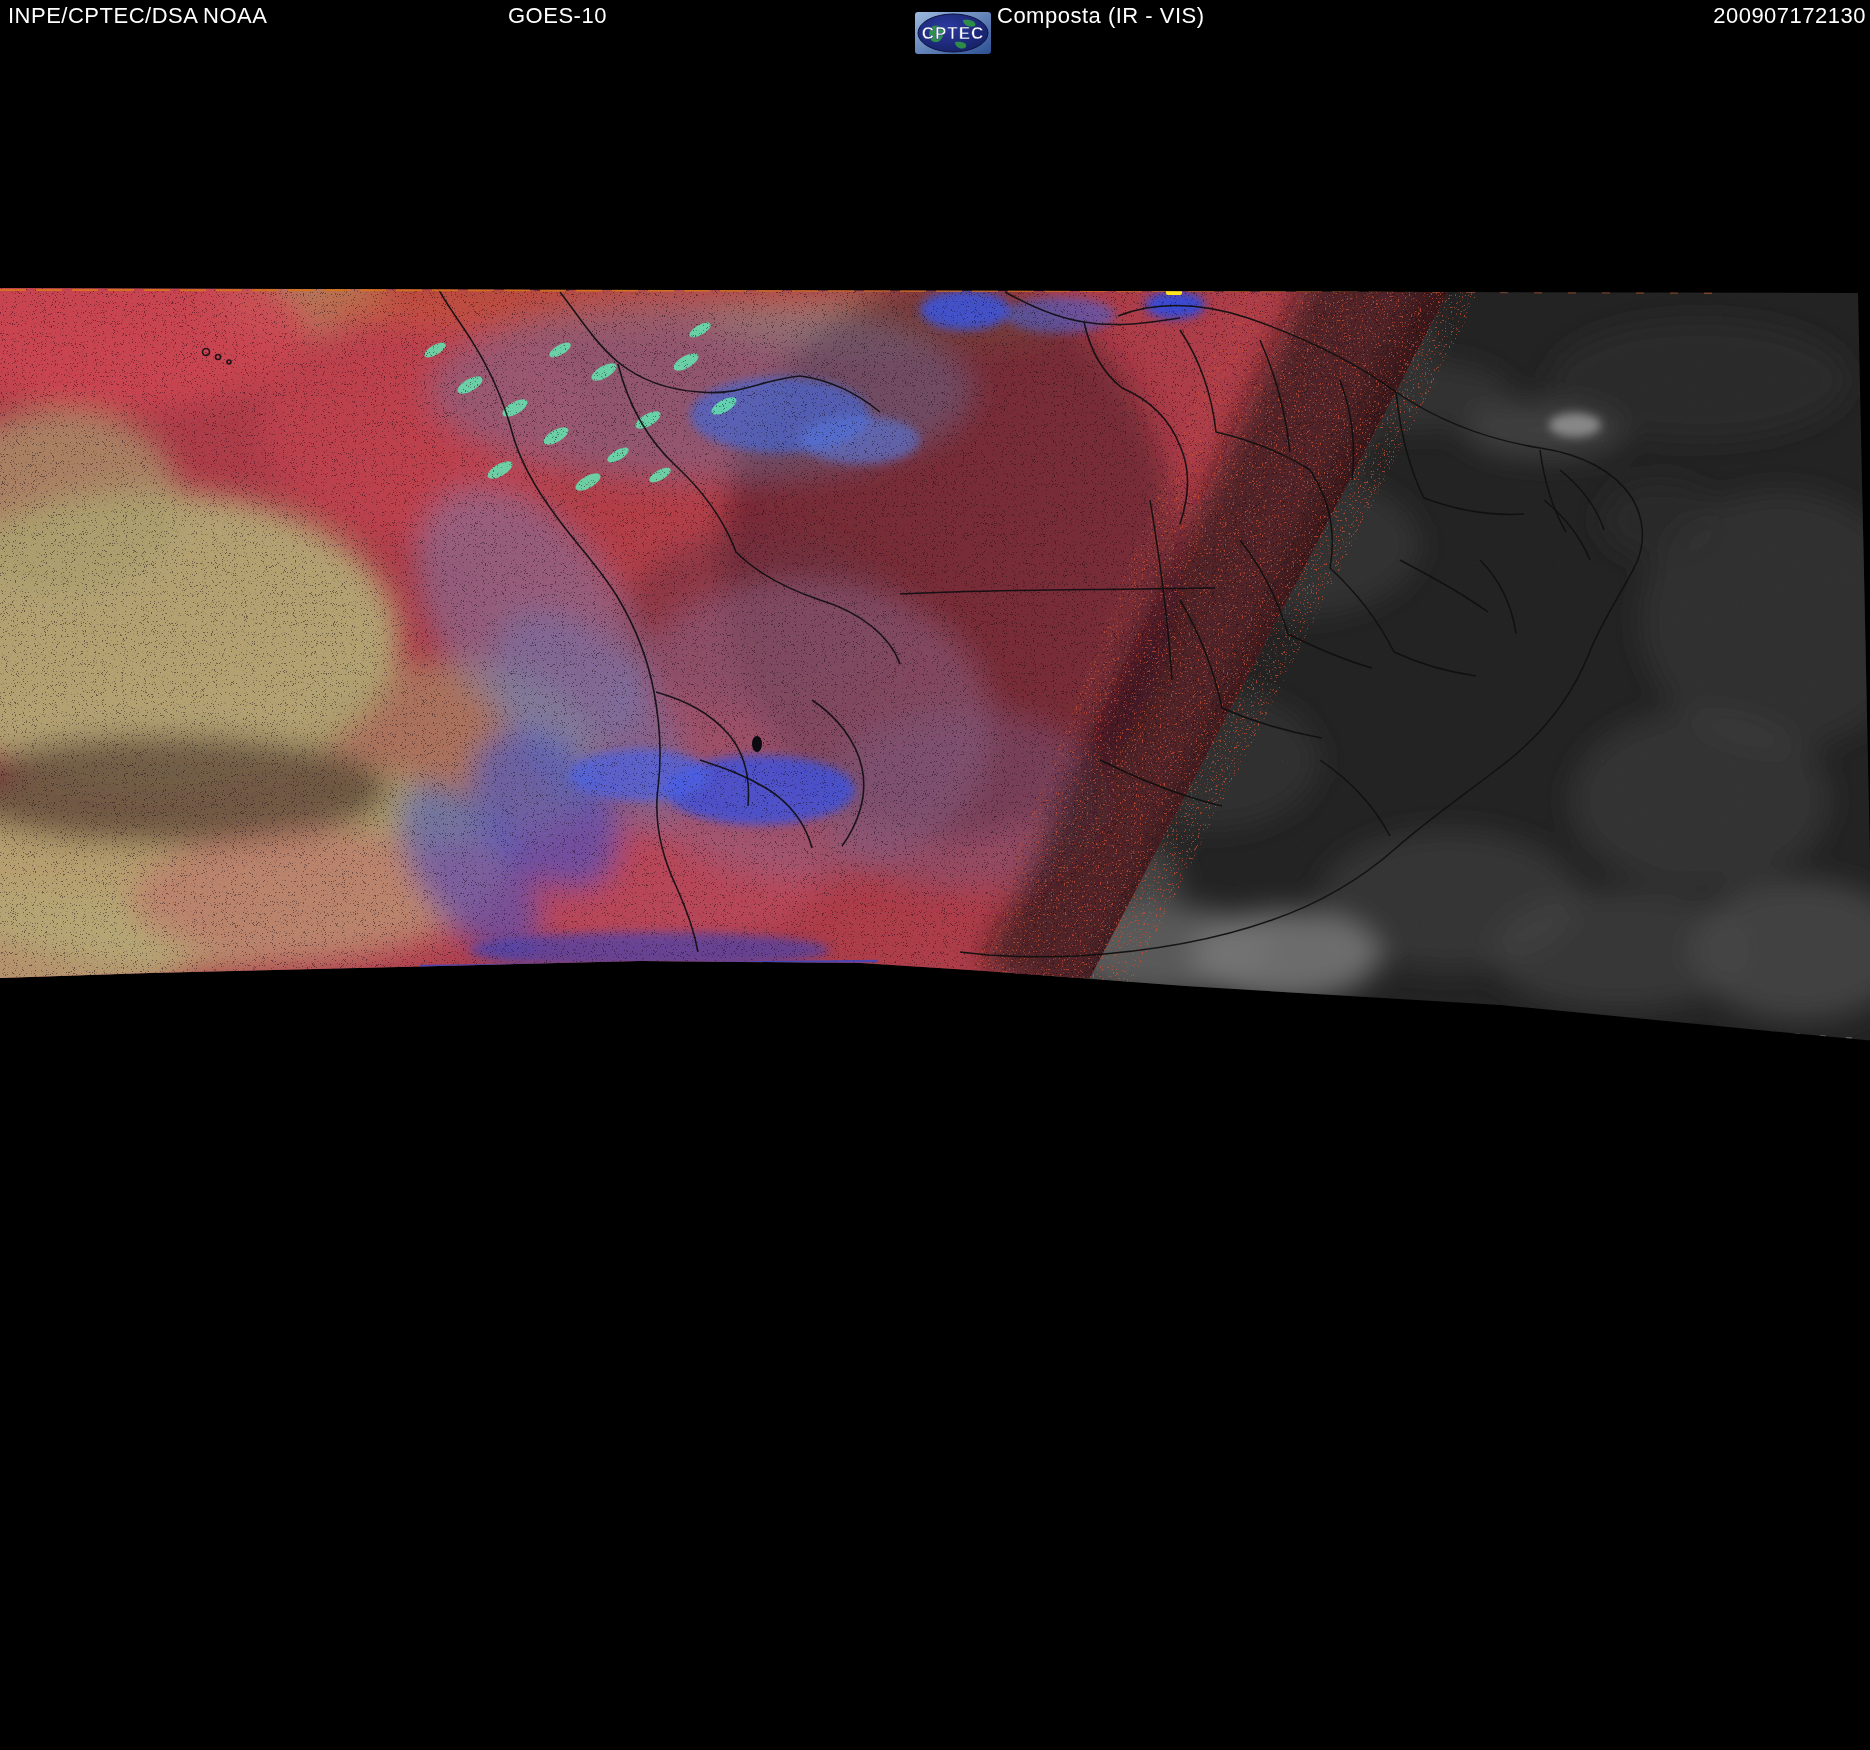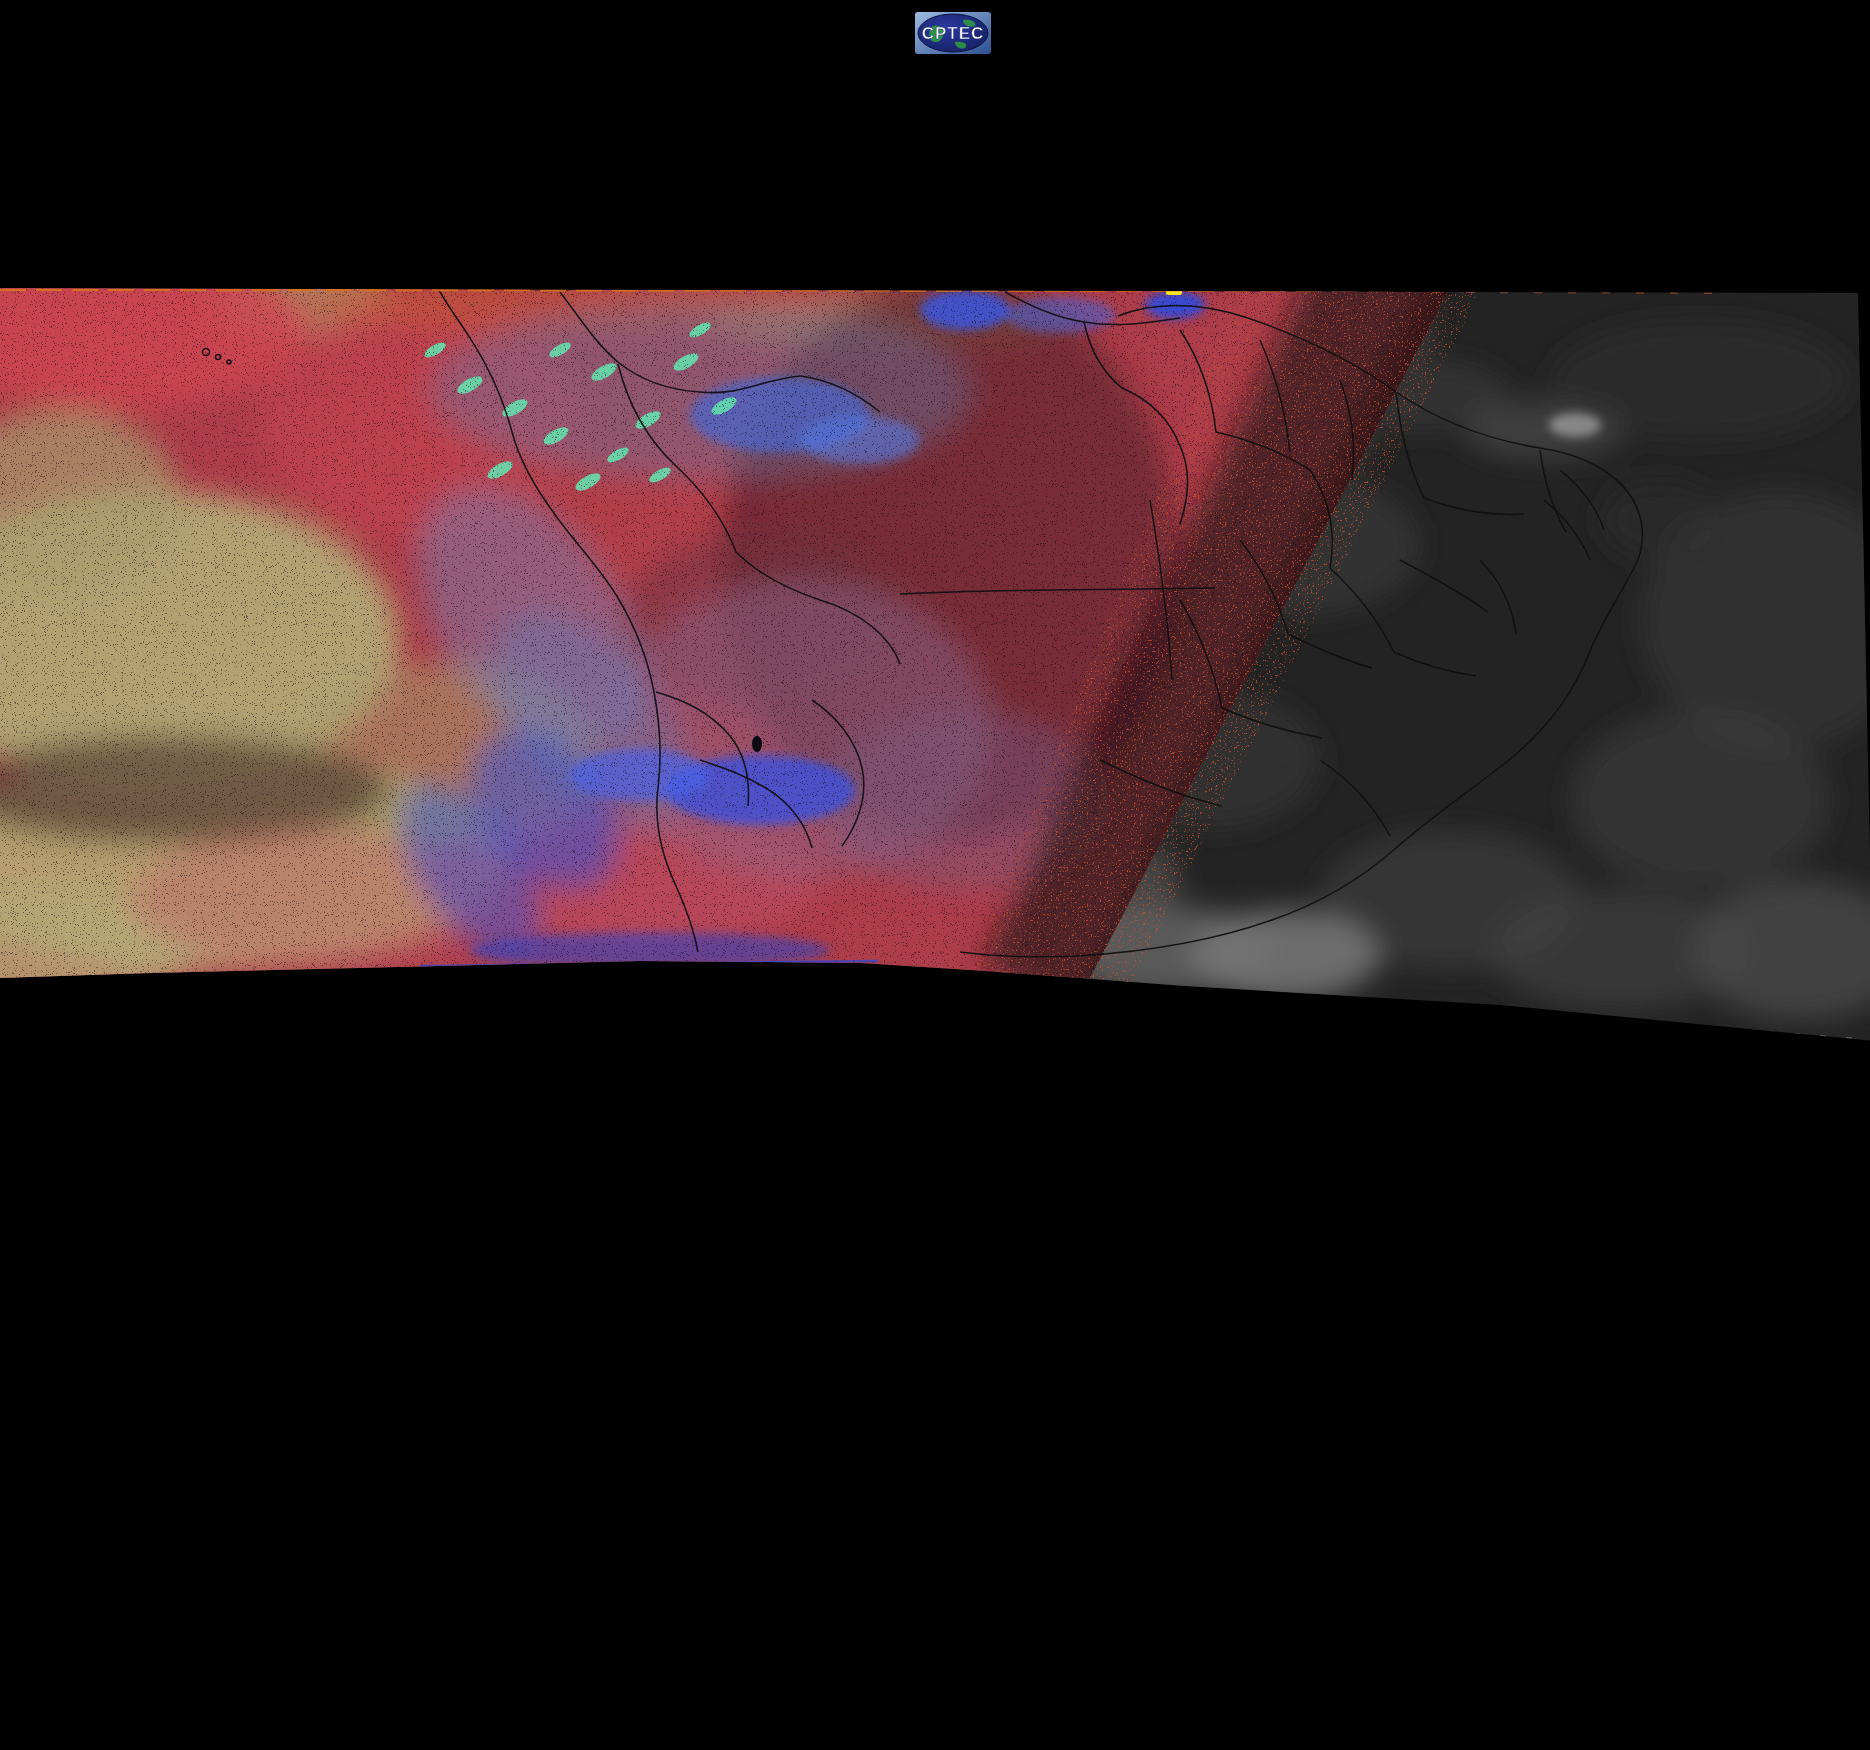--- a/index.html
+++ b/index.html
@@ -14,20 +14,27 @@
   .product{left:997px;}
   .stamp{right:4px;}
   .logo-wrap{position:absolute;left:915px;top:12px;width:76px;height:44px;z-index:6;}
   .swath-wrap{position:absolute;left:0;top:0;width:1870px;height:1750px;z-index:1;}
 </style>
 </head>
 <body>
 
 <div id="screen">
 
+  <div class="header-bar">
+    <span class="hlabel agency">INPE/CPTEC/DSA</span>
+    <span class="hlabel noaa">NOAA</span>
+    <span class="hlabel sat">GOES-10</span>
+    <span class="hlabel product">Composta (IR - VIS)</span>
+    <span class="hlabel stamp">200907172130</span>
+  </div>
 
   <div class="logo-wrap">
     <svg width="76" height="42" viewBox="0 0 76 42">
       <defs>
         <linearGradient id="lgBg" x1="0" y1="0" x2="1" y2="1">
           <stop offset="0" stop-color="#9dbbe0"></stop>
             <stop offset="1" stop-color="#2c4f92"></stop>
         </linearGradient>
         <radialGradient id="lgGlobe" cx="0.4" cy="0.35" r="0.9">
           <stop offset="0" stop-color="#2b3aa0"></stop>

